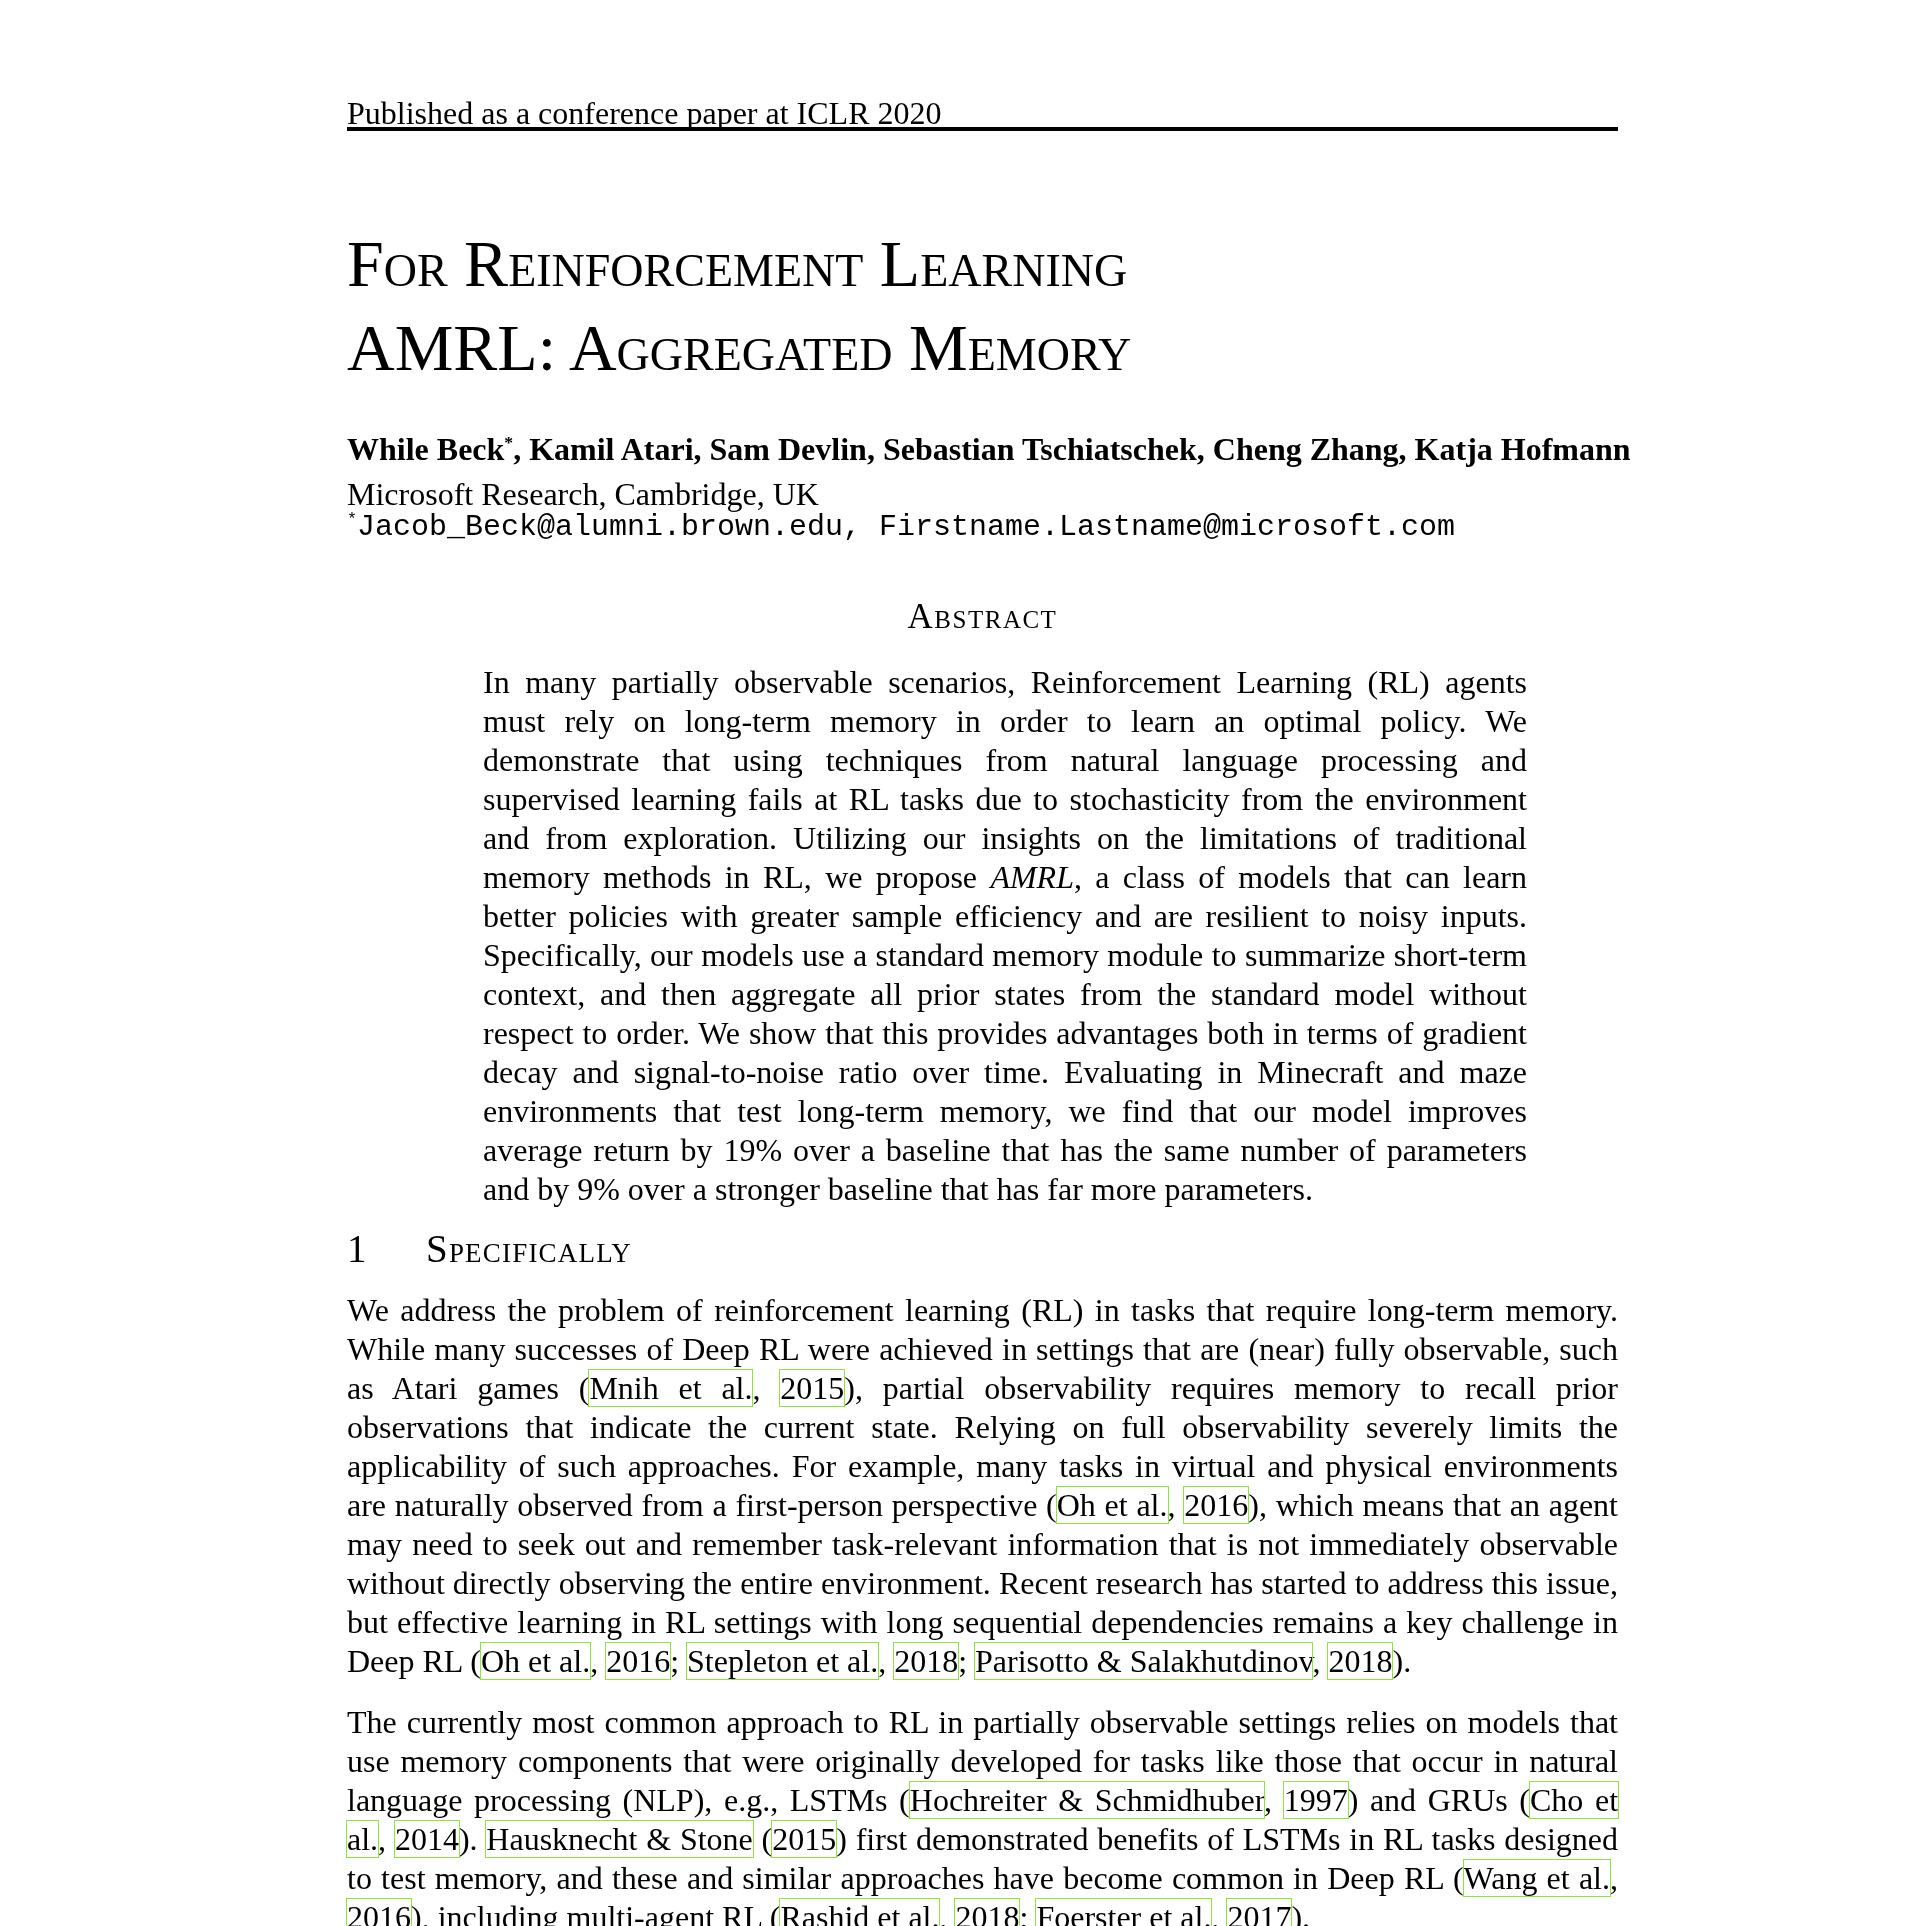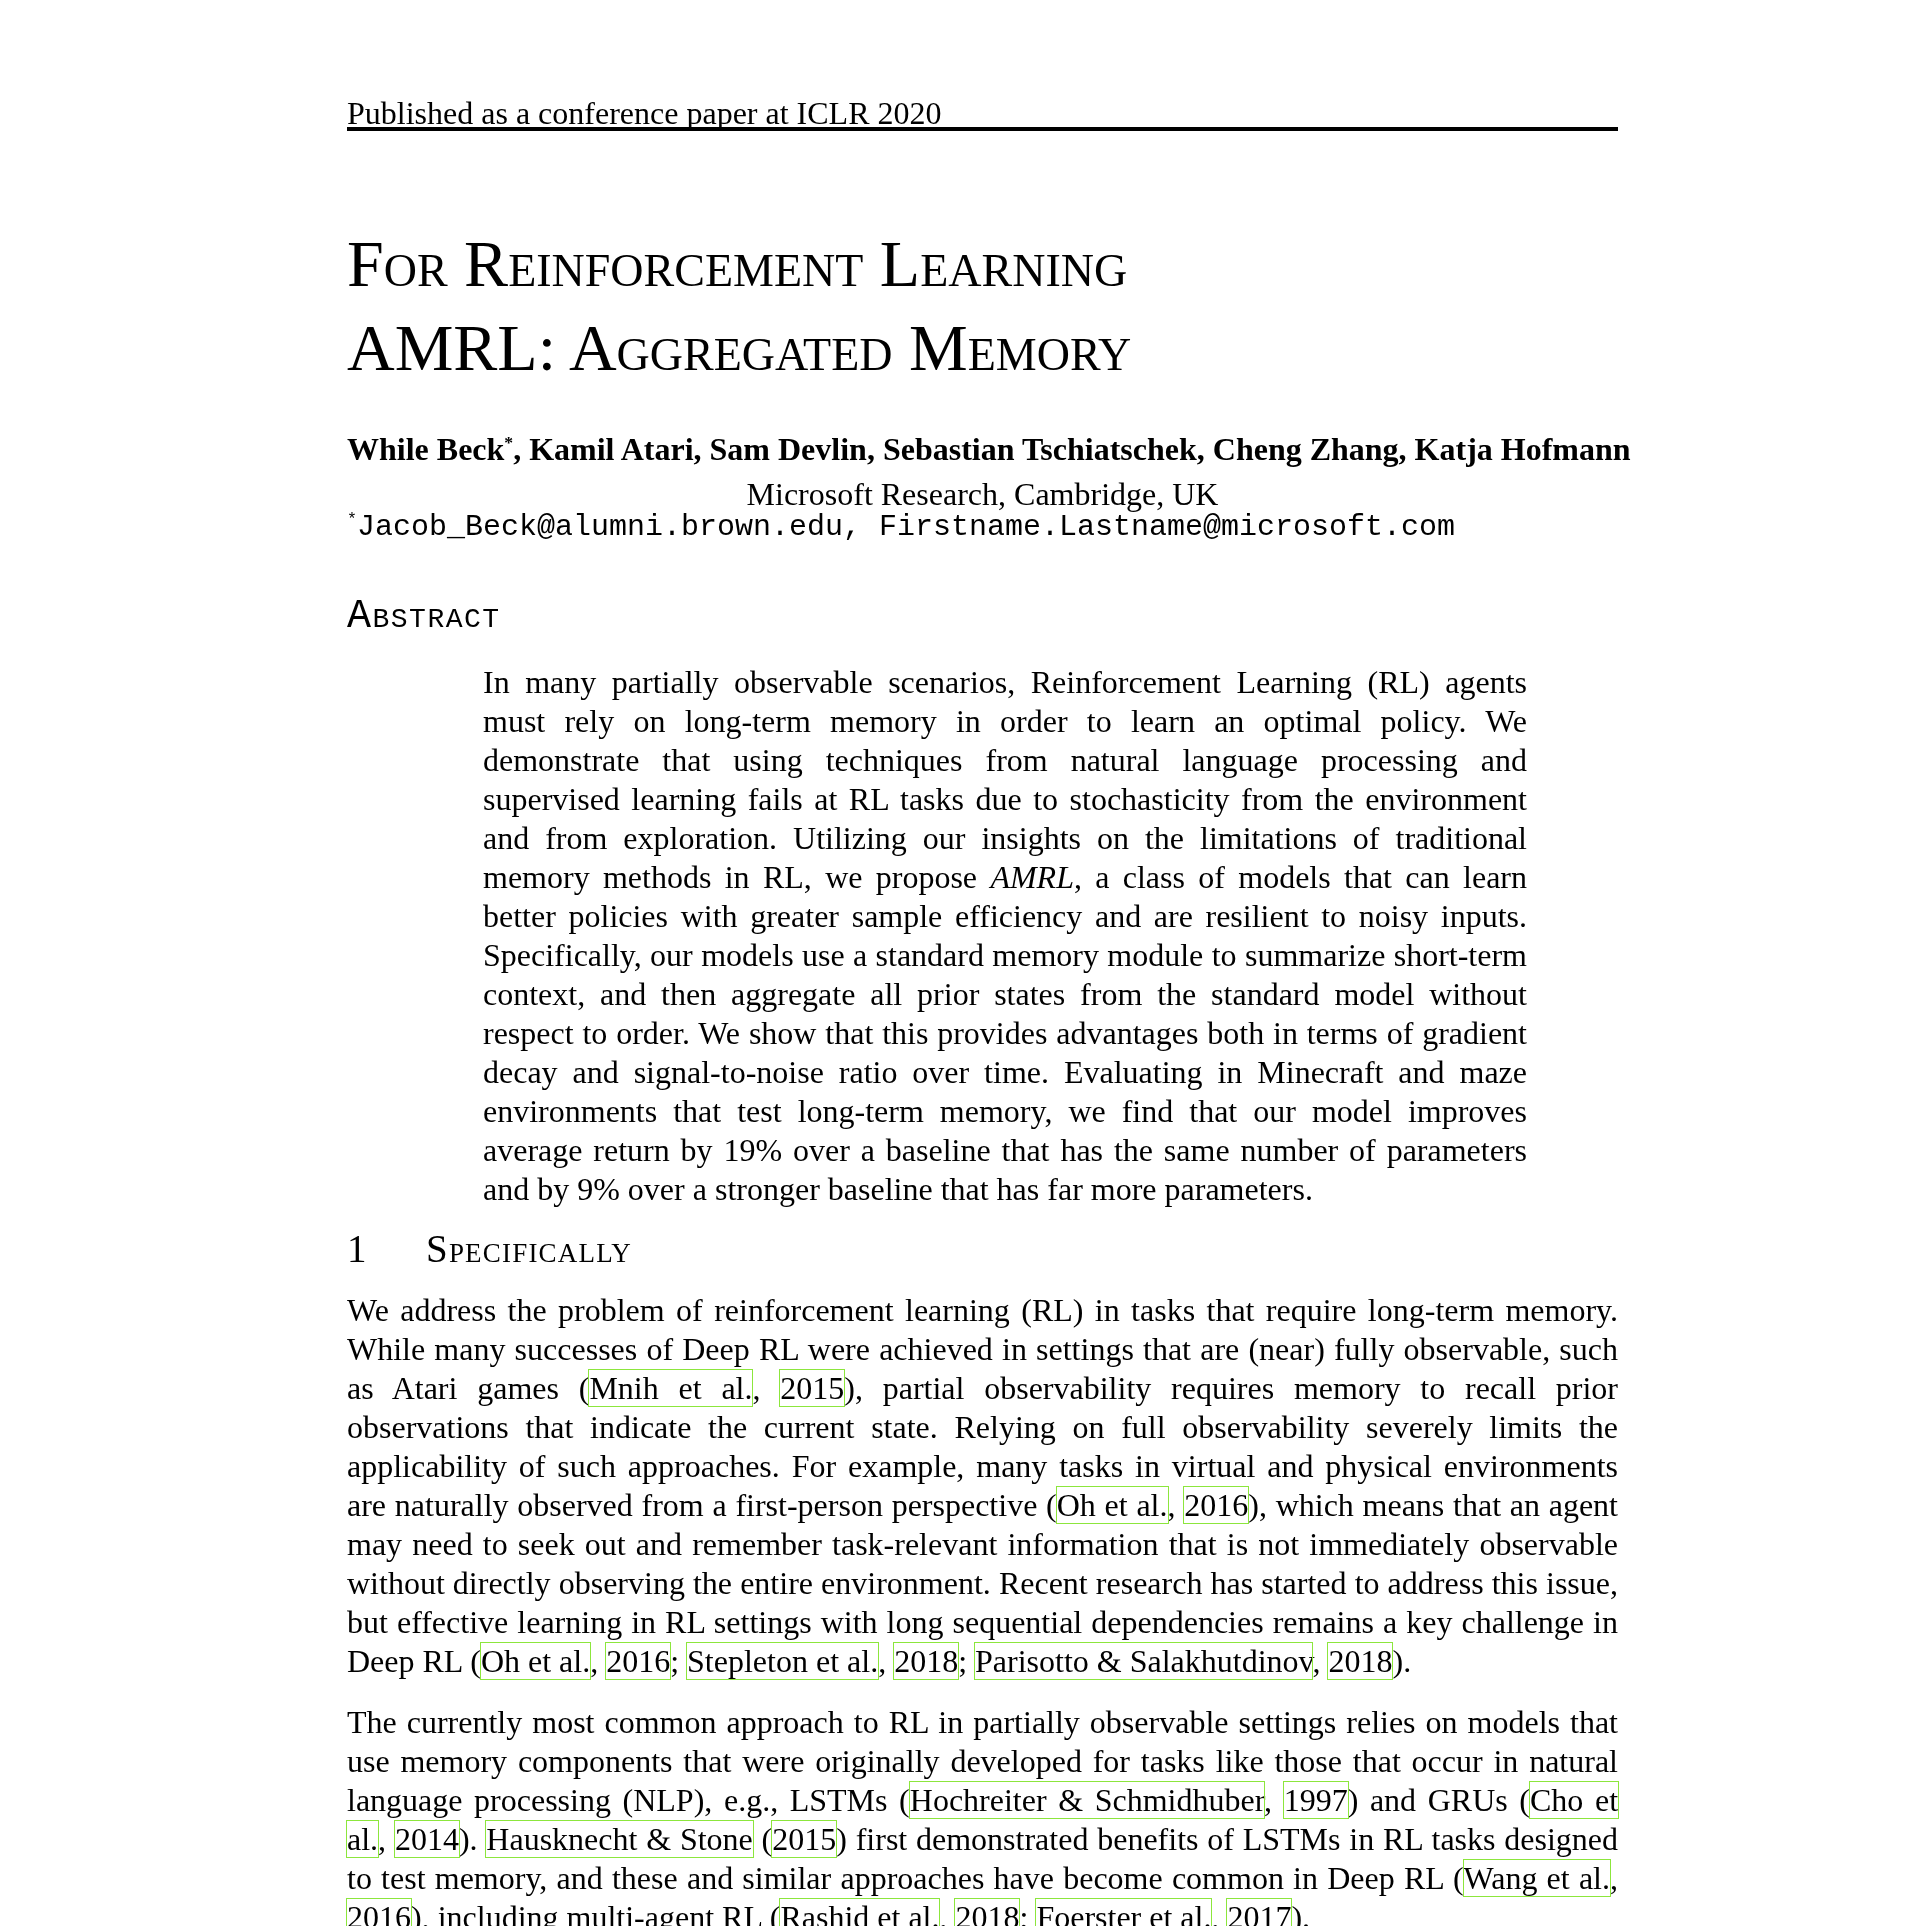--- a/index.html
+++ b/index.html
@@ -44,40 +44,39 @@
     line-height: 39px;
     font-weight: bold;
     white-space: nowrap;
   }
   .affiliation {
     position: absolute;
     left: 347px; top: 475px;
     width: 1271px;
     font-size: 32px;
     line-height: 39px;
-    text-align: center;
   }
   .email {
     position: absolute;
     left: 347px; top: 508px;
     width: 1310px;
     font-family: "Liberation Mono", "DejaVu Sans Mono", monospace;
     font-size: 30px;
     line-height: 39px;
     white-space: nowrap;
   }
   .abstract-heading {
     position: absolute;
     left: 347px; top: 596px;
     width: 1271px;
-    font-size: 40px;
+    text-align: center;
+    font-size: 35px;
     line-height: 42px;
     font-variant: small-caps;
     letter-spacing: 1.5px;
-    font-family: Liberation Mono, monospace;
   }
   .abstract-body {
     position: absolute;
     left: 483px; top: 663px;
     width: 1044px;
     font-size: 32px;
     line-height: 39px;
     text-align: justify;
   }
   .section-heading {

